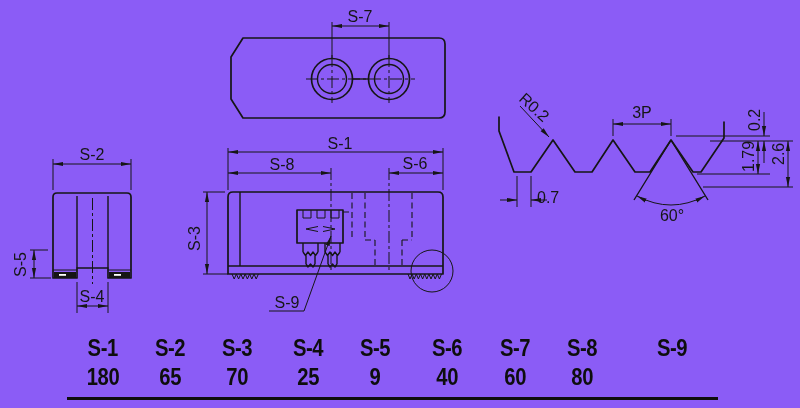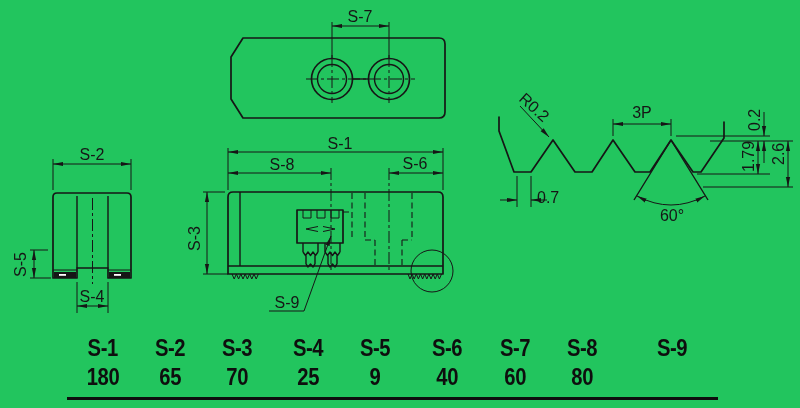--- a/index.html
+++ b/index.html
@@ -1,16 +1,16 @@
 <!DOCTYPE html>
 <html><head>
 <meta charset="utf-8">
 <style>
   html,body{margin:0;padding:0;background:#fff;}
-  .stage{position:relative;width:800px;height:408px;background:#22c55e;overflow:hidden;
+  .stage{position:relative;width:800px;height:408px;background:#8b5cf6;overflow:hidden;
          font-family:"Liberation Sans",sans-serif;}
   svg text{font-family:"Liberation Sans",sans-serif;font-size:16px;fill:#161616;}
   svg .lbl{font-size:16px;}
   .ol{stroke:#161616;stroke-width:1.7;fill:none;stroke-linejoin:round;stroke-linecap:round;}
   .md{stroke:#161616;stroke-width:1.4;fill:none;stroke-linejoin:round;}
   .thin{stroke:#161616;stroke-width:1;fill:none;}
   .hid{stroke:#161616;stroke-width:1.1;fill:none;stroke-dasharray:6 3.5;}
   .cl{stroke:#161616;stroke-width:1;fill:none;stroke-dasharray:12 3 3 3;}
   .blk{fill:#161616;stroke:none;}
   .spec-table{position:absolute;left:0;top:330px;width:800px;height:78px;}

